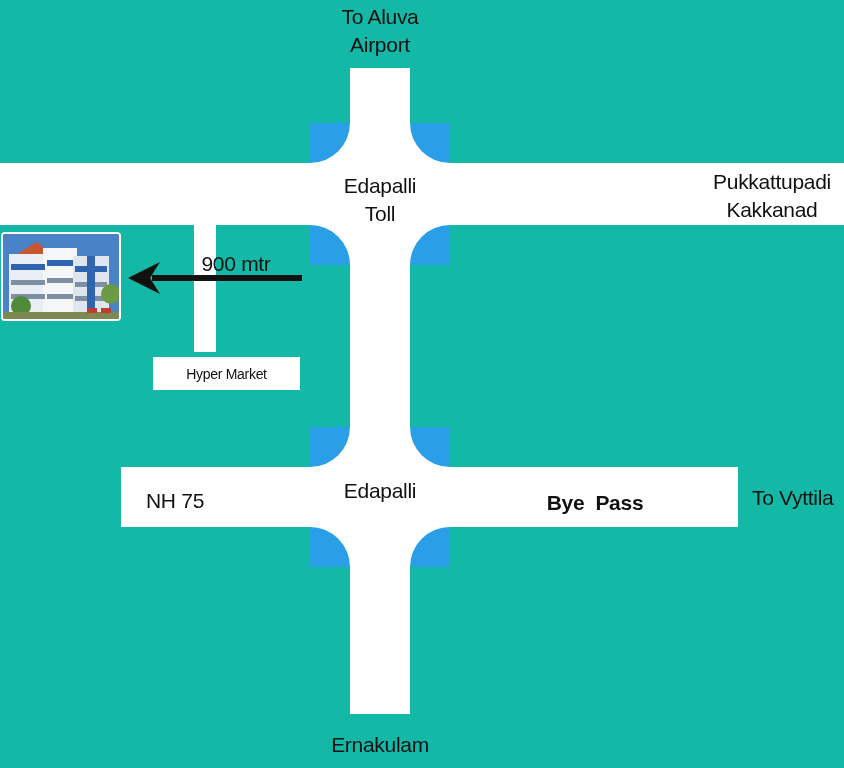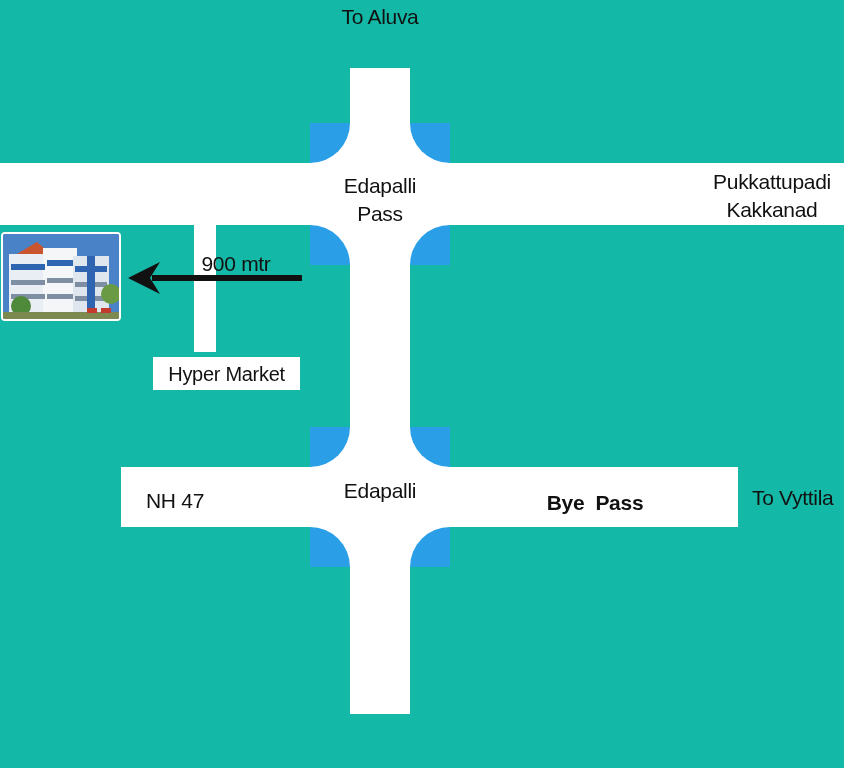--- a/index.html
+++ b/index.html
@@ -86,40 +86,42 @@
 
   <svg style="position:absolute; left:122px; top:258px;" width="182" height="40" viewBox="0 0 182 40">
     <line x1="30" y1="20" x2="180" y2="20" stroke="#111111" stroke-width="6"></line>
     <polygon points="6,20 38,4 28,20 38,36" fill="#111111"></polygon>
   </svg>
 
   <div class="hm-box"></div>
 
   <div class="label" style="left:310px; top:3px; width:140px;">
     <div>To Aluva</div>
+    <div>Airport</div>
   </div>
 
   <div class="label" style="left:310px; top:172px; width:140px;">
     <div>Edapalli</div>
-    <div>Pass</div>
+    <div>Toll</div>
   </div>
 
   <div class="label" style="left:692px; top:168px; width:160px;">
     <div>Pukkattupadi</div>
     <div>Kakkanad</div>
   </div>
 
   <div class="label" style="left:186px; top:250px; width:100px;">900 mtr</div>
 
-  <div class="label" style="left:153px; top:360px; width:147px; font-size:20px;">Hyper Market</div>
+  <div class="label" style="left:153px; top:360px; width:147px; font-size:14px;">Hyper Market</div>
 
-  <div class="label" style="left:135px; top:487px; width:80px;">NH 47</div>
+  <div class="label" style="left:135px; top:487px; width:80px;">NH 75</div>
 
   <div class="label" style="left:310px; top:477px; width:140px;">
     <div>Edapalli</div>
   </div>
 
   <div class="label" style="left:530px; top:489px; width:130px; white-space:pre;font-weight:bold;">Bye  Pass</div>
 
   <div class="label" style="left:752px; top:484px; text-align:center;">To Vyttila</div>
 
+  <div class="label" style="left:310px; top:731px; width:140px;">Ernakulam</div>
 
 </div>
 
 </body></html>

